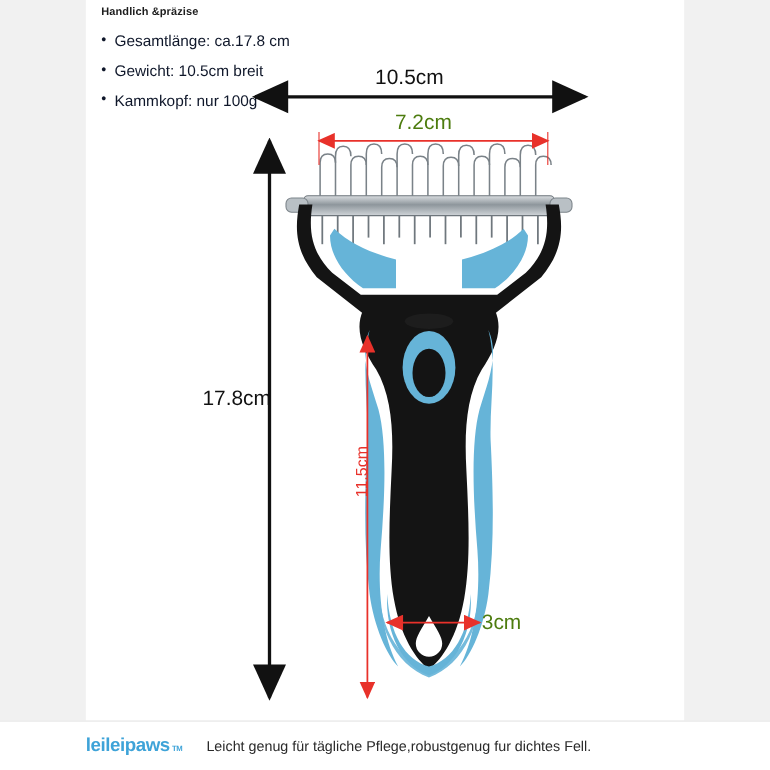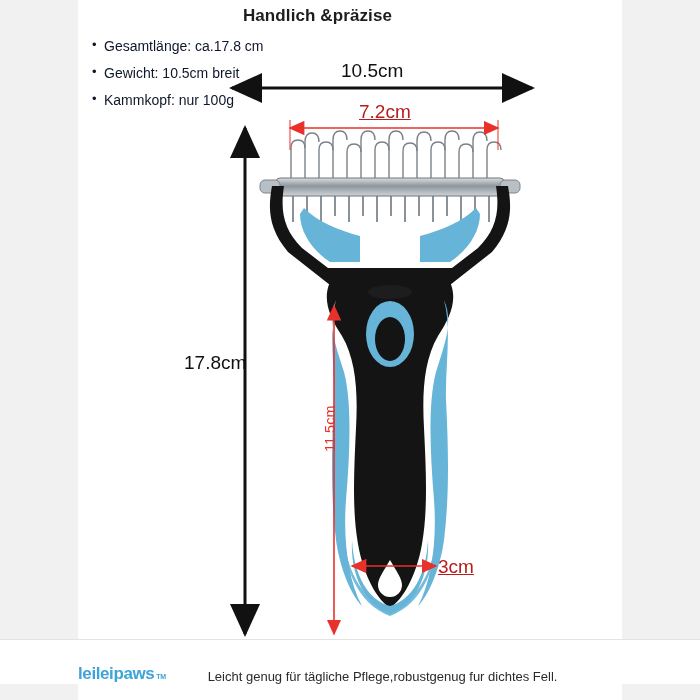--- a/index.html
+++ b/index.html
@@ -19,46 +19,45 @@
     position:absolute;top:0;bottom:0;width:78px;background:#f1f1f1;
   }
   .gutter.left{left:0;}
   .gutter.right{right:0;}
 
   
   .specs{
     position:absolute;left:92px;top:6px;width:300px;
   }
   .specs .title{
-    font-size:17px;font-weight:bold;color:#1d1d1d;margin:0 0 12px 0;
+    font-size:10px;font-weight:bold;color:#1d1d1d;margin:0 0 12px 0;
     letter-spacing:.1px;
-    text-align:right;
   }
   .specs ul{list-style:none;margin:0;padding:0;}
   .specs li{
     font-size:14px;color:#0f172a;margin-bottom:11px;
     position:relative;padding-left:12px;
   }
   .specs li:before{
     content:"\2022";position:absolute;left:0;top:-1px;font-size:13px;
   }
 
   
   .dim{position:absolute;font-size:19px;color:#111;}
-  .dim.red{color:#b91c1c;text-decoration:underline;}
+  .dim.red{color:#4d7c0f;}
   .dim-vert{
     position:absolute;font-size:14.5px;color:#e8312a;
     transform:rotate(-90deg);transform-origin:left top;white-space:nowrap;
   }
 
   
   .footer{
-    position:absolute;left:0;right:0;bottom:16px;height:44px;
+    position:absolute;left:0;right:0;bottom:0;height:44px;
     background:#ffffff;border-top:1px solid #e3e3e3;
-    display:flex;align-items:flex-end;gap:20px;
+    display:flex;align-items:center;
   }
   .footer .brand{
     margin-left:78px;display:flex;align-items:baseline;
     color:#3ea3d8;font-weight:bold;font-size:17px;letter-spacing:-.4px;
   }
   .footer .brand sup{font-size:7px;margin-left:2px;color:#3ea3d8;}
   .footer .tagline{
     margin-left:22px;font-size:13px;color:#2a2a2a;
   }
 

